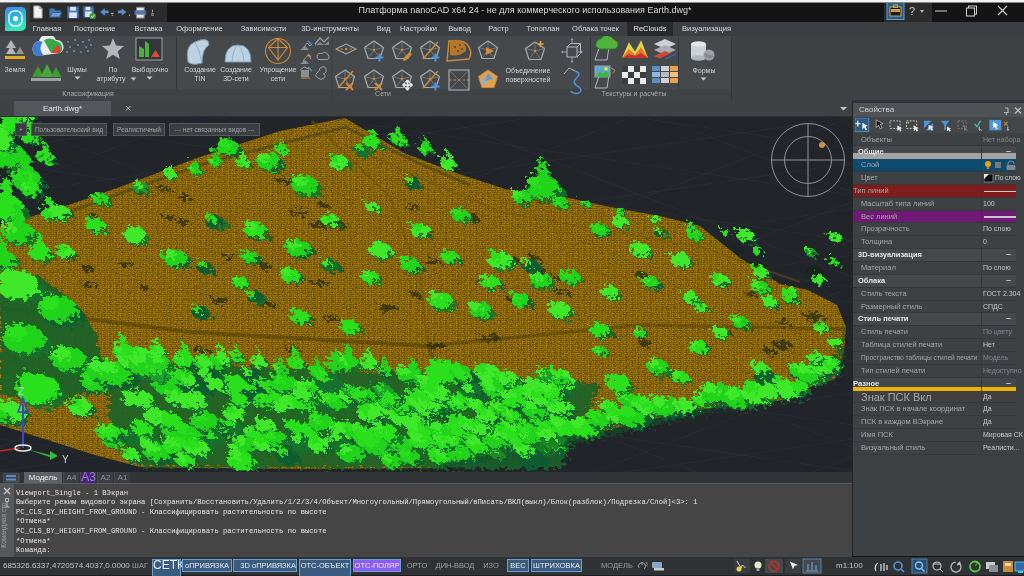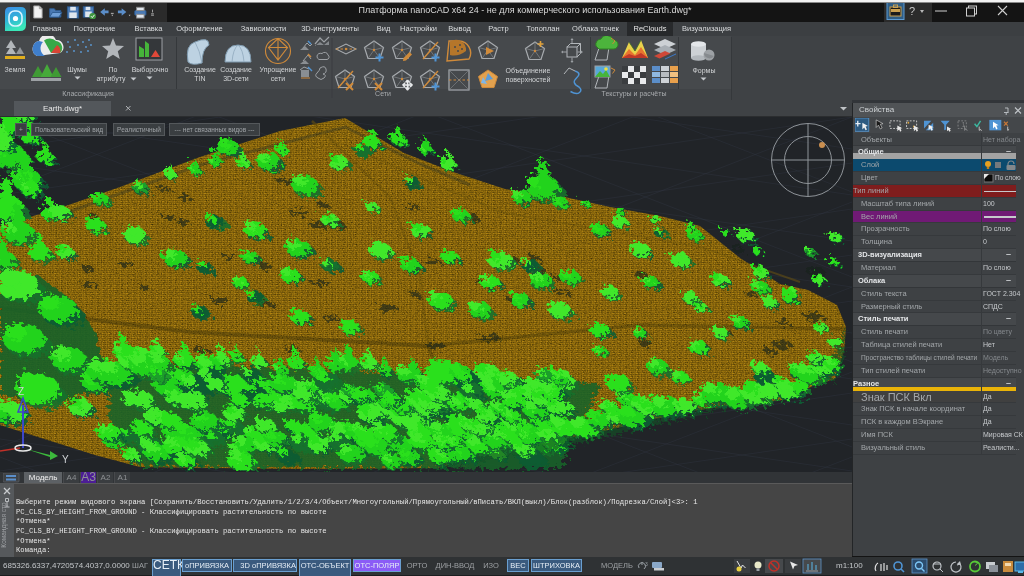--- a/index.html
+++ b/index.html
@@ -1519,20 +1519,21 @@
 <div class="abs" style="left:80px;top:472px;width:16px;height:11px;background:#4c1d95;border-left:1px solid #47494c;color:#8d9093;font-size:12px;text-align:center;line-height:11px">A3</div>
 <div class="abs" style="left:97px;top:472px;width:16px;height:11px;background:#3a3d40;border-left:1px solid #47494c;color:#8d9093;font-size:8px;text-align:center;line-height:11px">A2</div>
 <div class="abs" style="left:114px;top:472px;width:16px;height:11px;background:#3a3d40;border-left:1px solid #47494c;color:#8d9093;font-size:8px;text-align:center;line-height:11px">A1</div>
 <div class="abs" style="left:0;top:483px;width:852px;height:74px;background:#454545;border-top:1px solid #5a5a5a"></div>
 <div class="abs" style="left:0;top:483px;width:14px;height:74px;background:#56595c"></div>
 <svg class="abs" style="left:1px;top:485px" width="12" height="30" viewBox="0 0 12 30">
 <path d="M3 3l6 6M9 3l-6 6" stroke="#c8cbce" stroke-width="1.3"></path>
 <path d="M6 16v6M3.5 22h5M4.5 13.5h3v3h-3z" stroke="#b8bbbe" fill="none"></path>
     </svg>
 <div class="abs" style="left:-24px;top:519px;width:60px;height:12px;color:#9fa2a5;font-size:6.5px;transform:rotate(-90deg);text-align:center">Командная стр</div>
+<div class="abs" style="left:16px;top:488.5px;width:830px;height:10px;color:#e6e6e6;font-family:'Liberation Mono',monospace;font-size:7.2px;white-space:nowrap;overflow:hidden">Viewport_Single - 1 ВЭкран</div>
 <div class="abs" style="left:16px;top:498.1px;width:830px;height:10px;color:#e6e6e6;font-family:'Liberation Mono',monospace;font-size:7.2px;white-space:nowrap;overflow:hidden">Выберите режим видового экрана [Сохранить/Восстановить/Удалить/1/2/3/4/Объект/Многоугольный/Прямоугольный/вПисать/ВКЛ(выкл)/Блок(разблок)/Подрезка/Слой]&lt;3&gt;: 1</div>
 <div class="abs" style="left:16px;top:507.7px;width:830px;height:10px;color:#e6e6e6;font-family:'Liberation Mono',monospace;font-size:7.2px;white-space:nowrap;overflow:hidden">PC_CLS_BY_HEIGHT_FROM_GROUND - Классифицировать растительность по высоте</div>
 <div class="abs" style="left:16px;top:517.3px;width:830px;height:10px;color:#e6e6e6;font-family:'Liberation Mono',monospace;font-size:7.2px;white-space:nowrap;overflow:hidden">*Отмена*</div>
 <div class="abs" style="left:16px;top:526.9px;width:830px;height:10px;color:#e6e6e6;font-family:'Liberation Mono',monospace;font-size:7.2px;white-space:nowrap;overflow:hidden">PC_CLS_BY_HEIGHT_FROM_GROUND - Классифицировать растительность по высоте</div>
 <div class="abs" style="left:16px;top:536.5px;width:830px;height:10px;color:#e6e6e6;font-family:'Liberation Mono',monospace;font-size:7.2px;white-space:nowrap;overflow:hidden">*Отмена*</div>
 <div class="abs" style="left:16px;top:546.1px;width:830px;height:10px;color:#e6e6e6;font-family:'Liberation Mono',monospace;font-size:7.2px;white-space:nowrap;overflow:hidden">Команда:</div>
 <div class="abs" style="left:0;top:557px;width:1024px;height:18px;background:#2f3234"></div>
 <div class="abs" style="left:0;top:575px;width:1024px;height:1px;background:#1b1d1f"></div>
 <div class="abs" style="left:3px;top:561px;width:250px;color:#c3c6c9;font-size:8px">685326.6337,4720574.4037,0.0000</div>
 <div class="abs" style="left:130px;top:559px;width:20px;height:13px;color:#9da0a3;font-size:7.5px;text-align:center;line-height:13px">ШАГ</div>

